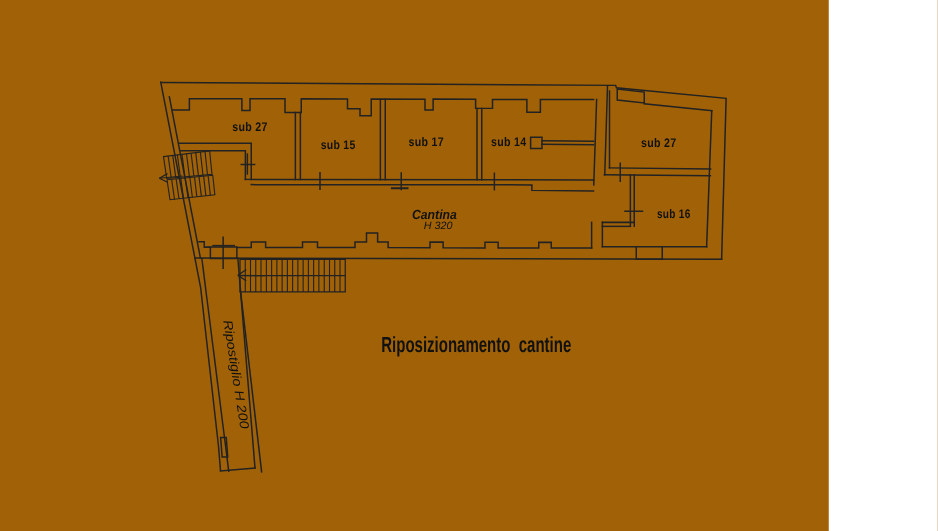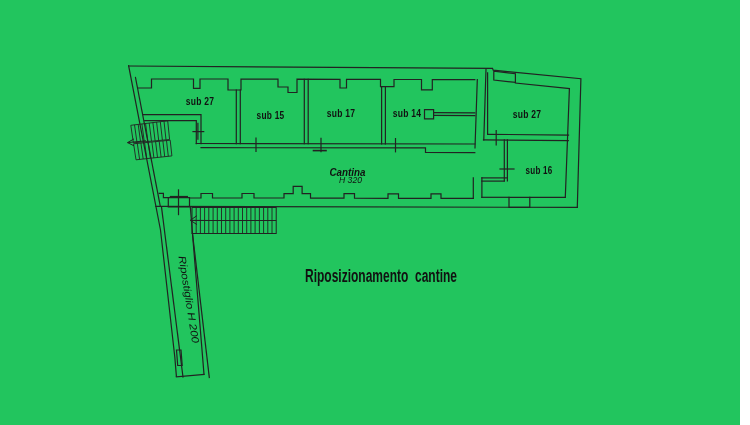--- a/index.html
+++ b/index.html
@@ -1,16 +1,16 @@
 <!DOCTYPE html>
 <html><head>
 <meta charset="utf-8">
 <style>
 html,body{margin:0;padding:0;background:#fff;}
-#wrap{position:relative;width:740px;height:425px;background:#22c55e;overflow:hidden;text-align:right;}
+#wrap{position:relative;width:663px;height:425px;background:#a16207;overflow:hidden;text-align:right;}
 svg{position:absolute;left:0;top:0;}
 text{font-family:"Liberation Sans",sans-serif;fill:#111111;}
 .lbl{font-size:10px;font-weight:bold;letter-spacing:0.3px;}
 </style>
 </head>
 <body>
 <div id="wrap">
 <svg width="750" height="425" viewBox="0 0 750 425">
 <g fill="none" stroke="#222222" stroke-width="1.2" stroke-linecap="square" stroke-linejoin="miter">
 

